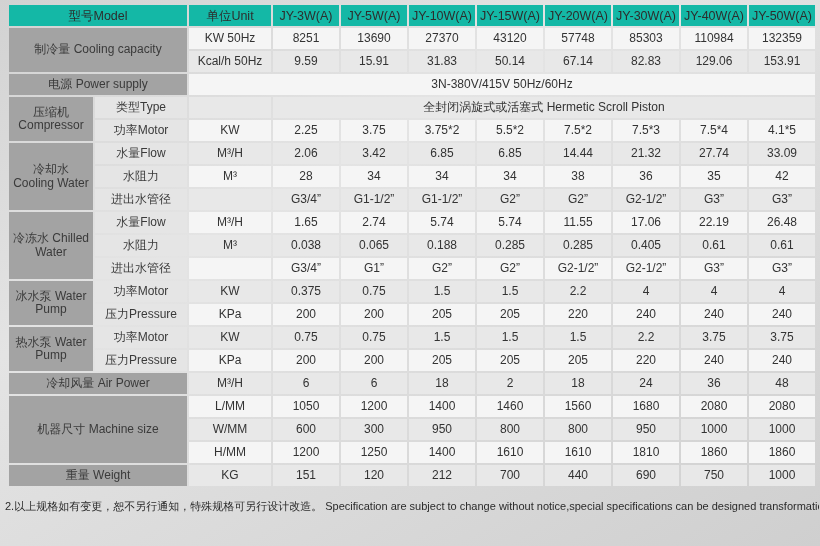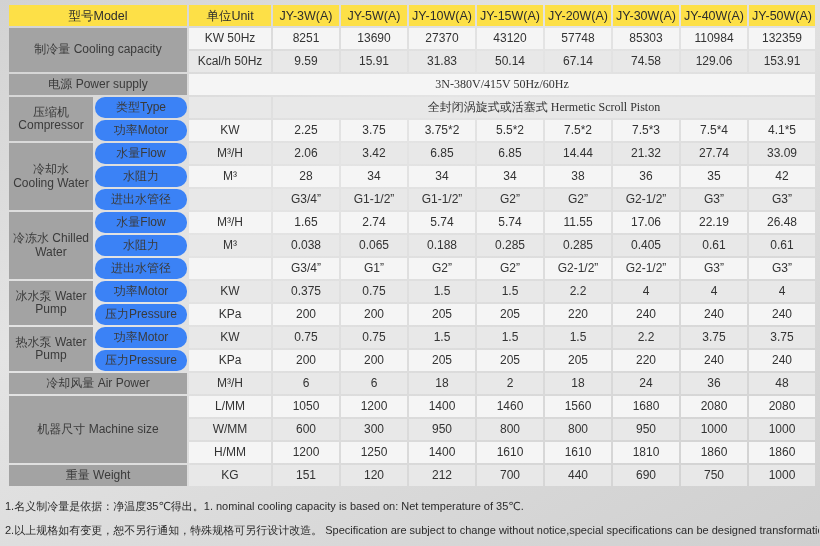--- a/index.html
+++ b/index.html
@@ -15,26 +15,26 @@
     width:808px; table-layout:fixed;
     border-collapse:separate; border-spacing:2px;
   }
   th, td {
     height:21px; padding:0 2px;
     text-align:center; vertical-align:middle;
     font-size:12px; line-height:1.12;
     overflow:hidden; white-space:nowrap;
     color:#333;
   }
-  th { background:#fde047; font-weight:normal; font-size:12.5px; color:#2d2d2d;margin-left:28px; }
+  th { background:#14b8a6; font-weight:normal; font-size:12.5px; color:#2d2d2d;margin-left:28px; }
   td.group { background:#a3a3a3; white-space:normal; color:#3a3a3a; }
-  td.sub   { background:#3b82f6; color:#3a3a3a;border-radius:10px; }
+  td.sub   { background:#e5e5e5; color:#3a3a3a; }
   tr.lt td.val { background:#f5f5f5; }
   tr.dk td.val { background:#e8e8e8; }
-  td.merged { white-space:normal;font-family:Liberation Serif, serif; }
+  td.merged { white-space:normal; }
   .notes {
     position:absolute; left:5px; top:494px; width:814px;
     font-size:11px; color:#2b2b2b;
   }
   .notes div { height:24px; line-height:24px; white-space:nowrap; overflow:hidden; }
 </style>
 </head>
 <body>
 
 <table class="spec">
@@ -78,21 +78,21 @@
     <td class="val">110984</td>
     <td class="val">132359</td>
   </tr>
   <tr class="dk">
     <td class="val">Kcal/h 50Hz</td>
     <td class="val">9.59</td>
     <td class="val">15.91</td>
     <td class="val">31.83</td>
     <td class="val">50.14</td>
     <td class="val">67.14</td>
-    <td class="val">74.58</td>
+    <td class="val">82.83</td>
     <td class="val">129.06</td>
     <td class="val">153.91</td>
   </tr>
 
   <tr class="lt">
     <td class="group" colspan="2">电源 Power supply</td>
     <td class="val merged" colspan="9">3N-380V/415V 50Hz/60Hz</td>
   </tr>
 
   <tr class="dk">
@@ -299,15 +299,14 @@
     <td class="val">700</td>
     <td class="val">440</td>
     <td class="val">690</td>
     <td class="val">750</td>
     <td class="val">1000</td>
   </tr>
 </tbody>
   </table>
 
 <div class="notes">
-  <div>1.名义制冷量是依据：净温度35℃得出。1. nominal cooling capacity is based on: Net temperature of 35℃.</div>
   <div>2.以上规格如有变更，恕不另行通知，特殊规格可另行设计改造。  Specification are subject to change without notice,special specifications can be designed transformation.</div>
 </div>
 
 </body></html>

